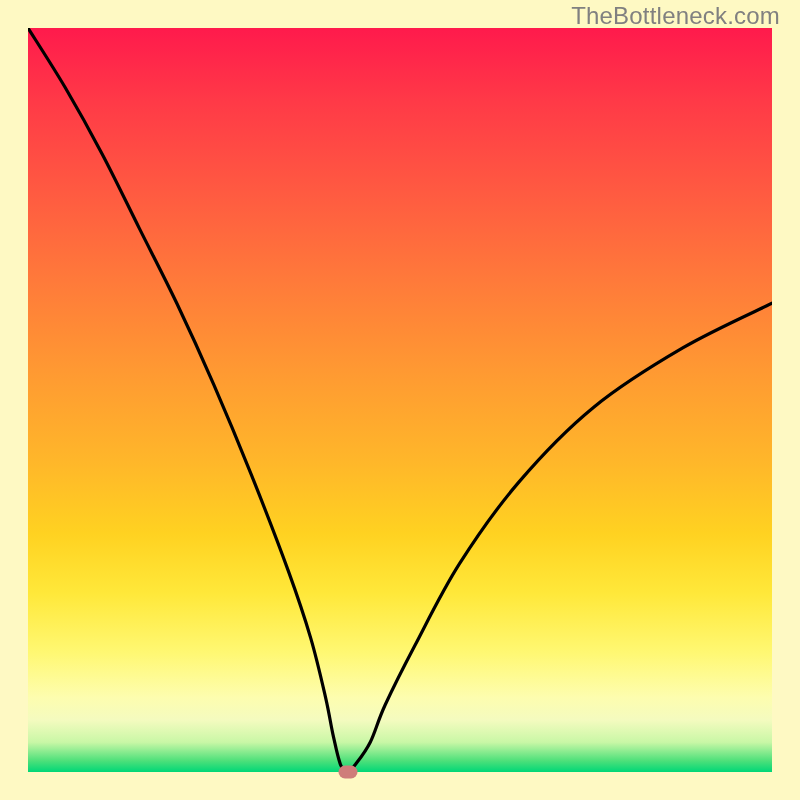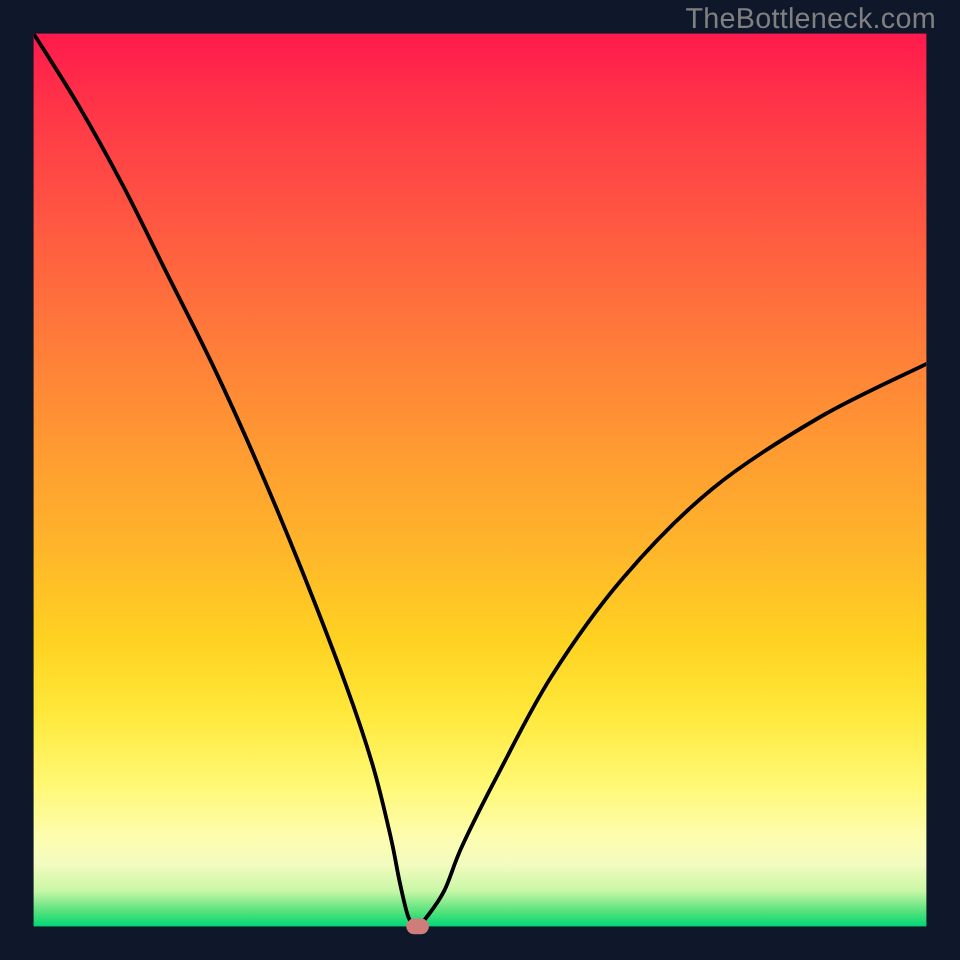--- a/index.html
+++ b/index.html
@@ -8,21 +8,21 @@
     width: 800px;
     height: 800px;
     background: #000;
     overflow: hidden;
     font-family: Arial, Helvetica, sans-serif;
   }
   .frame {
     position: relative;
     width: 800px;
     height: 800px;
-    background: #0f172a;
+    background: #fef9c3;
   }
   .watermark {
     position: absolute;
     top: 2px;
     right: 20px;
     color: #808080;
     font-size: 24px;
     font-weight: 400;
     letter-spacing: 0.2px;
     z-index: 10;

